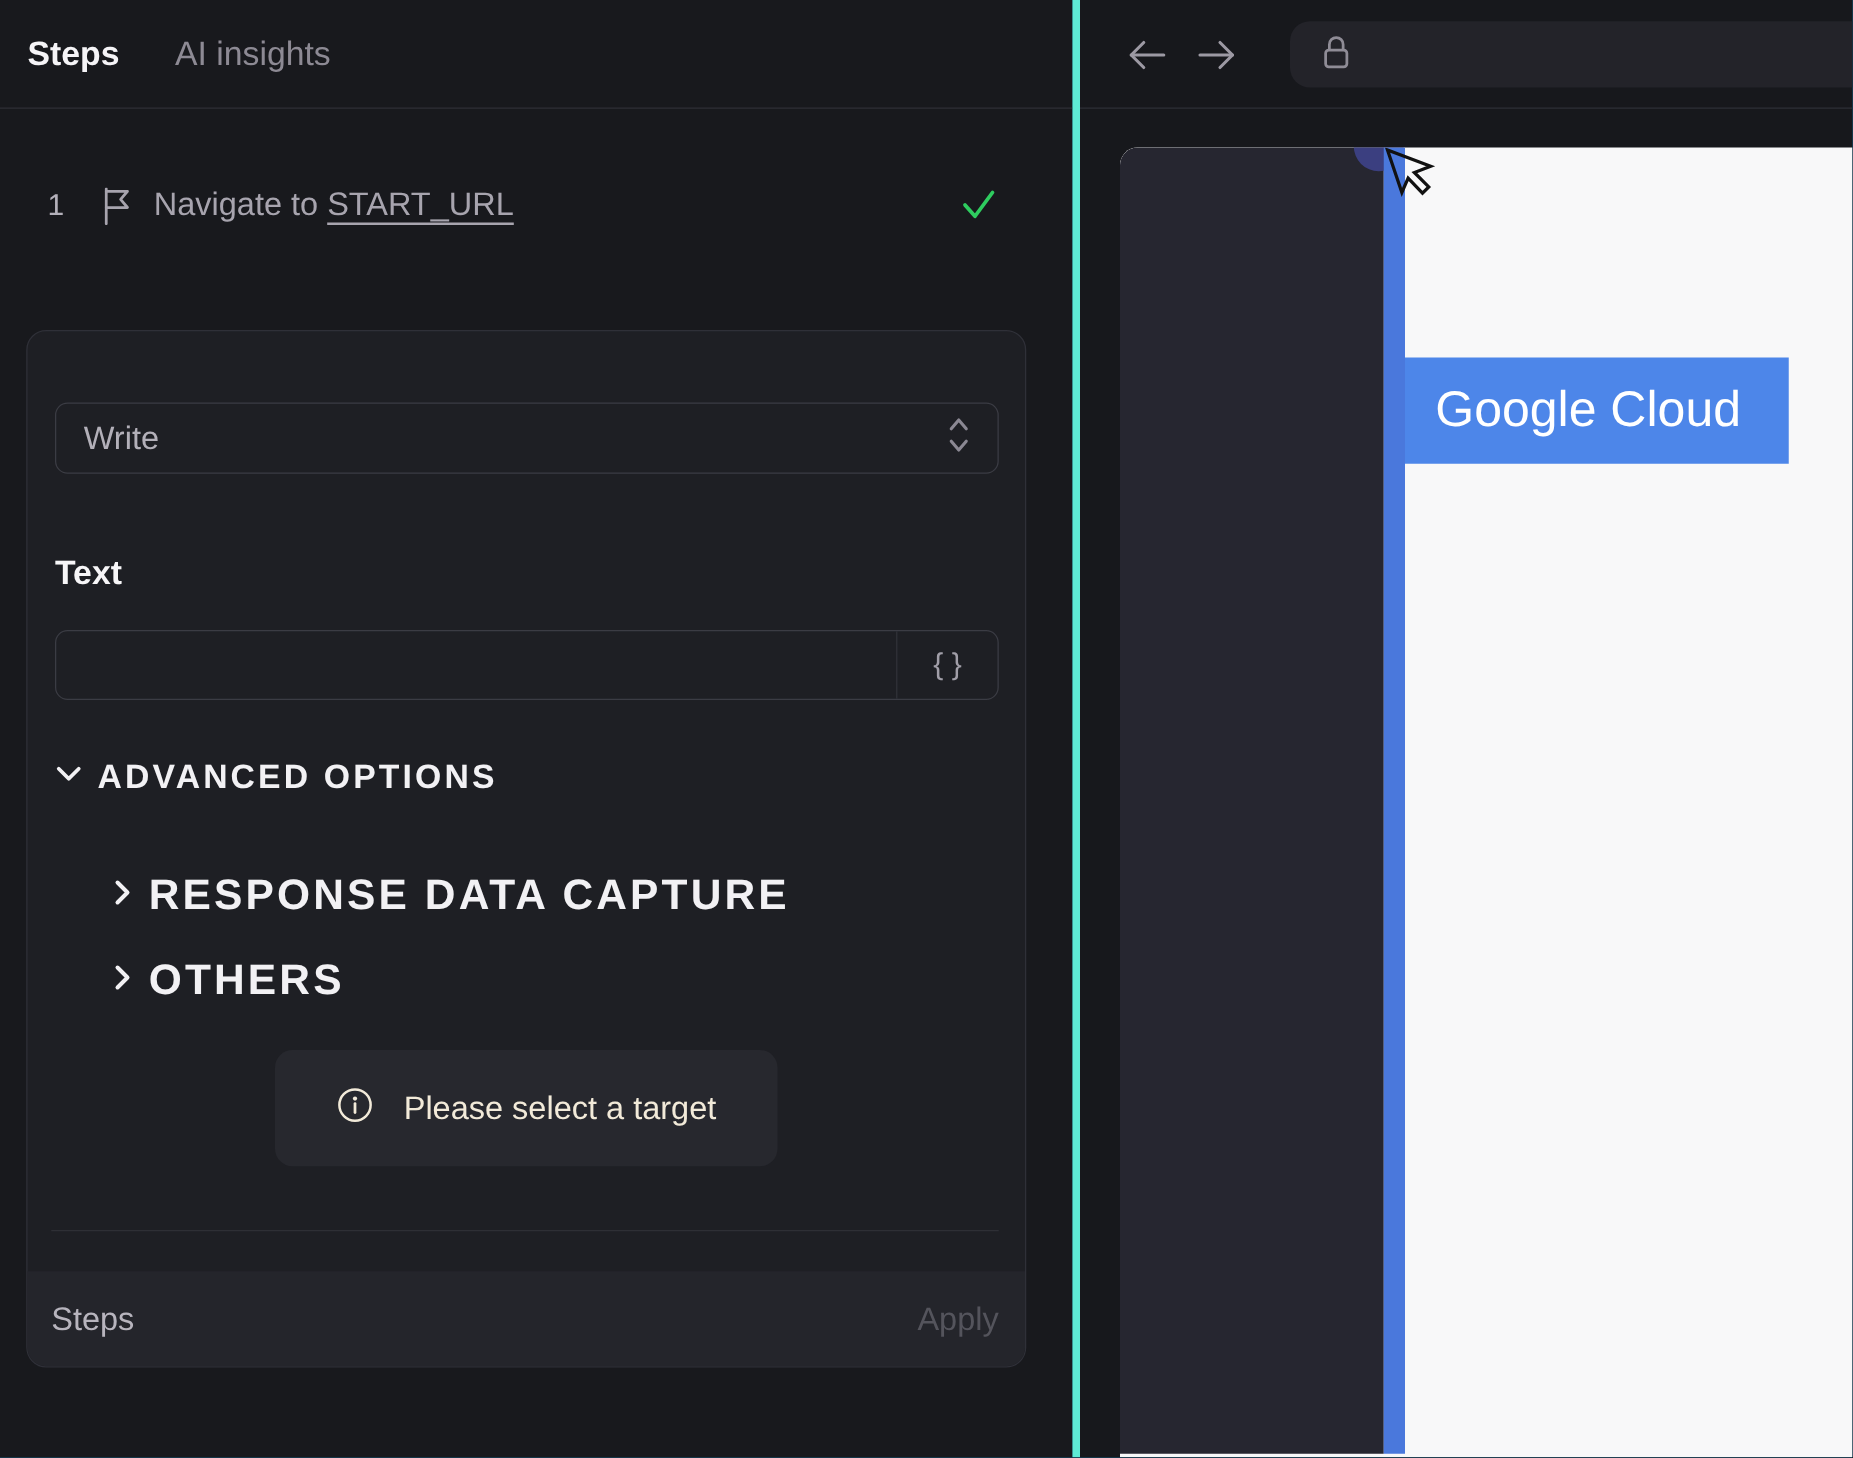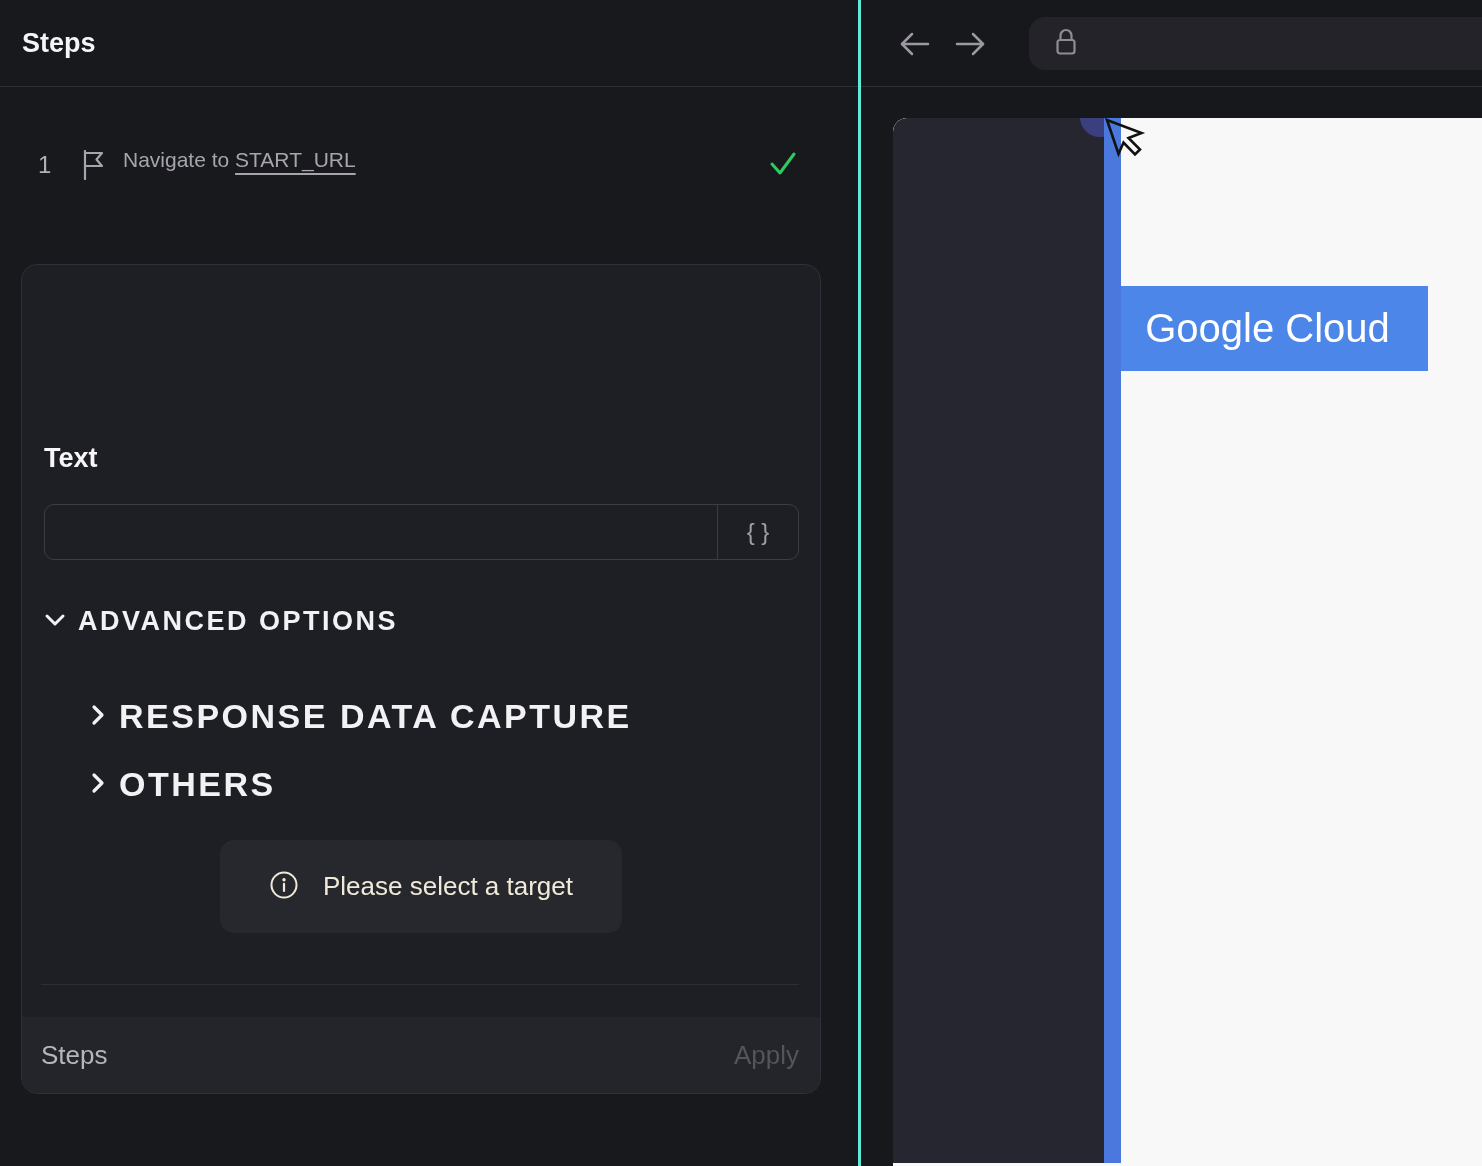--- a/index.html
+++ b/index.html
@@ -9,21 +9,21 @@
   
   .left-panel { position:absolute; left:0; top:0; width:858px; height:1166px; background:#18191d; }
   .lp-header { position:absolute; left:0; top:0; width:100%; height:87px; border-bottom:1px solid #2e2f36; }
   .tab { position:absolute; top:0; height:87px; display:flex; align-items:center; font-size:27px; cursor:pointer; }
   .tab-steps { left:22px; color:#f5f4f7; font-weight:600; }
   .tab-ai { left:140px; color:#8d8a94; font-weight:500; }
 
   .step-row { position:absolute; left:0; top:148px; width:858px; height:36px; }
   .step-num { position:absolute; left:38px; top:3px; font-size:24px; color:#b3b0ba; }
   .flag-wrap { position:absolute; left:82px; top:2px; }
-  .step-text { position:absolute; left:123px; top:0; font-size:21px; color:#a7a4ae; white-space:nowrap; }
+  .step-text { position:absolute; left:123px; top:0; font-size:26px; color:#a7a4ae; white-space:nowrap; }
   .step-link { color:#a7a4ae; text-decoration:underline; text-underline-offset:6px; text-decoration-thickness:2px; }
   .check-wrap { position:absolute; left:769px; top:2px; }
 
   .card { position:absolute; left:21px; top:264px; width:800px; height:830px; background:#1e1f24; border:1px solid #2f3038; border-radius:16px; }
 
   .select { position:absolute; left:22px; top:57px; width:755px; height:57px; border:1px solid #3b3c44; border-radius:10px; display:flex; align-items:center; padding:0 22px; cursor:pointer; }
   .select-value { font-size:26px; color:#b3b0b9; flex:1; }
 
   .field-label { position:absolute; left:22px; top:178px; font-size:27px; font-weight:700; color:#f7f6f8; }
 
@@ -41,21 +41,21 @@
   .notice-pill { position:absolute; left:198px; top:575px; width:402px; height:93px; background:#27282e; border-radius:14px; display:flex; align-items:center; justify-content:center; gap:24px; }
   .notice-text { font-size:26px; color:#f2ead9;text-align:center; }
 
   .card-divider { position:absolute; left:19px; right:21px; top:719px; height:1px; background:#2e2f35; }
 
   .card-footer { position:absolute; left:0; bottom:0; width:100%; height:76px; background:#24252b; border-radius:0 0 15px 15px; }
   .btn-cancel { position:absolute; left:19px; top:0; height:76px; display:flex; align-items:center; font-size:26px; color:#b7b4bd; cursor:pointer; }
   .btn-apply { position:absolute; right:21px; top:0; height:76px; display:flex; align-items:center; font-size:26px; color:#54545c; cursor:default; }
 
   
-  .right-panel { position:absolute; left:858px; top:0; width:624px; height:1166px; background:#17181c; border-left:3px solid #5eead4; }
+  .right-panel { position:absolute; left:858px; top:0; width:624px; height:1166px; background:#17181c; border-left:6px solid #5eead4; }
   .browser-toolbar { position:absolute; left:0; top:0; width:100%; height:87px; border-bottom:1px solid #2e2f36; }
   .nav-btn { position:absolute; top:0; height:87px; display:flex; align-items:center; cursor:pointer; }
   .nav-back { left:37px; }
   .nav-fwd { left:92px; }
   .address-bar { position:absolute; left:168px; top:17px; width:500px; height:53px; background:#232329; border-radius:16px; display:flex; align-items:center; padding-left:25px; cursor:text; }
 
   .stage { position:absolute; left:0; top:88px; width:624px; height:1078px; overflow:hidden; }
   .page { position:absolute; left:32px; top:30px; width:592px; height:1048px; background:#f8f8f9; border-top-left-radius:14px; overflow:hidden; }
   .page-sidebar { position:absolute; left:0; top:0; width:211px; height:1045px; background:#262630; border-top-left-radius:14px; }
   .badge-dot { position:absolute; left:187px; top:-21px; width:40px; height:40px; border-radius:50%; background:#3b3f80; }
@@ -66,40 +66,50 @@
 </style>
 </head>
 <body>
 
 <div class="root">
 
   <div class="left-panel">
 
     <div class="lp-header">
       <div class="tab tab-steps">Steps</div>
+      <div class="tab tab-ai">AI insights</div>
     </div>
 
     <div class="step-row">
       <div class="step-num">1</div>
       <div class="flag-wrap">
         <svg width="22" height="30" viewBox="0 0 22 30" fill="none">
           <path d="M3 1 V29" stroke="#a7a4ae" stroke-width="2.2" stroke-linecap="round"></path>
           <path d="M3 3 H20 L14.5 9.5 L20 16 H3" stroke="#a7a4ae" stroke-width="2.2" stroke-linejoin="round" stroke-linecap="round"></path>
         </svg>
       </div>
       <div class="step-text"><span>Navigate to </span><span class="step-link">START_URL</span></div>
       <div class="check-wrap">
         <svg width="28" height="27" viewBox="0 0 28 27" fill="none">
           <path d="M3 14 L11 23 L25 4" stroke="#2ecc5f" stroke-width="3" stroke-linecap="round" stroke-linejoin="round"></path>
         </svg>
       </div>
     </div>
 
     <div class="card">
 
+      <div class="select">
+        <div class="select-value">Write</div>
+        <span>
+          <svg width="18" height="30" viewBox="0 0 18 30" fill="none">
+            <path d="M3 10 L9 3 L15 10" stroke="#8b8893" stroke-width="2.5" stroke-linecap="round" stroke-linejoin="round"></path>
+            <path d="M3 20 L9 27 L15 20" stroke="#8b8893" stroke-width="2.5" stroke-linecap="round" stroke-linejoin="round"></path>
+          </svg>
+        </span>
+      </div>
 
       <div class="field-label">Text</div>
 
       <div class="input-group">
         <input class="text-input" type="text" style="">
         <div class="braces-btn">{ }</div>
       </div>
 
       <div class="adv-row">
         <span>

